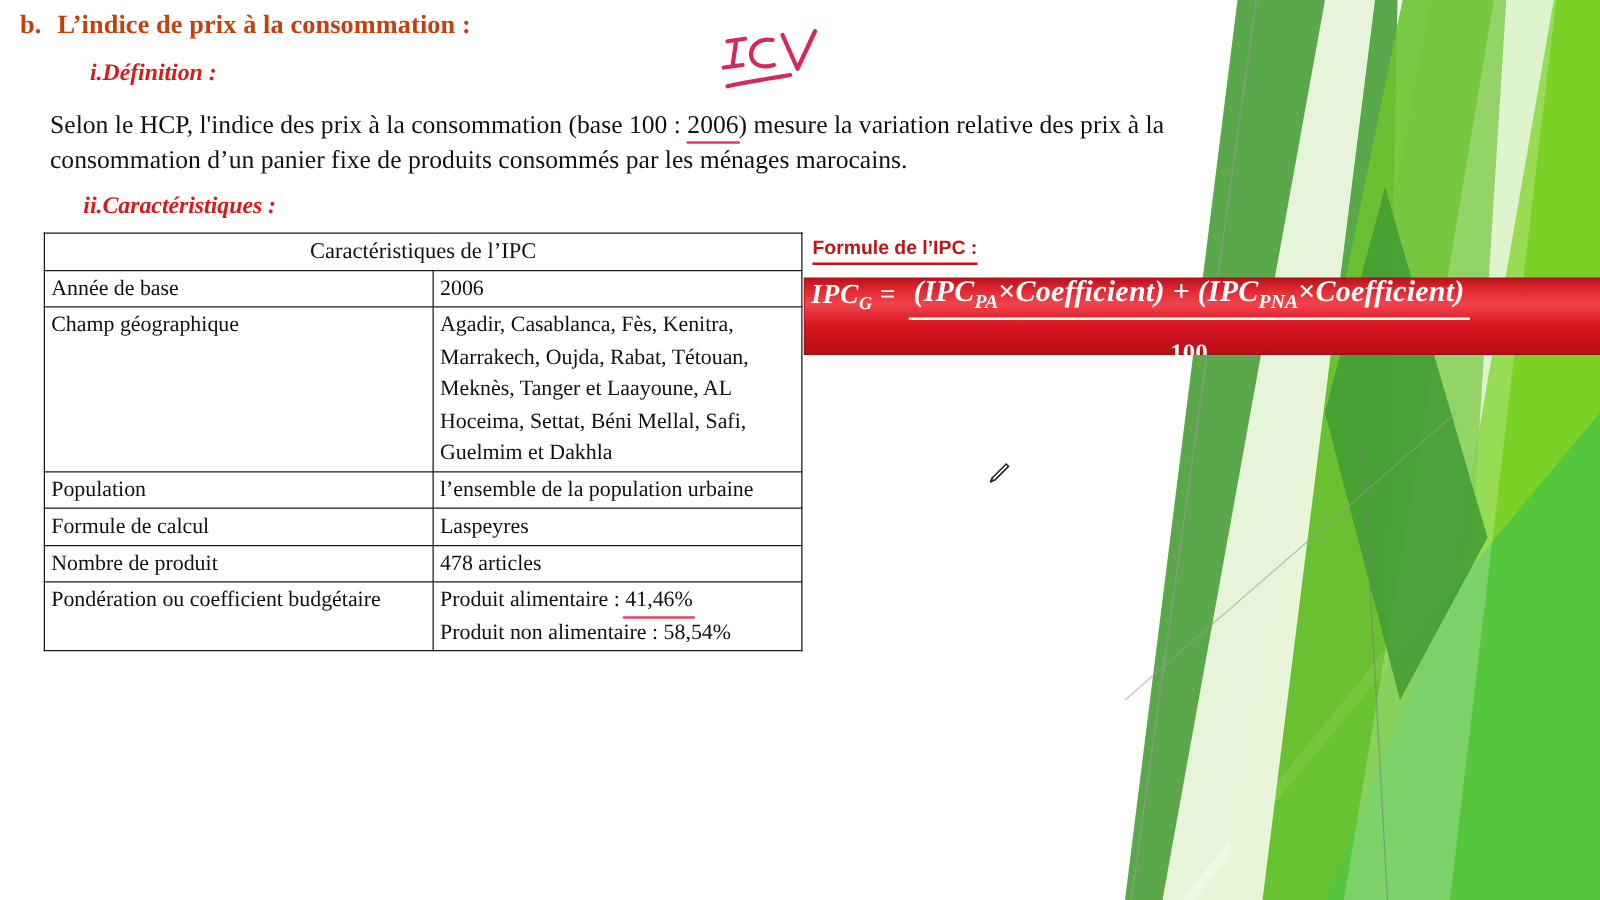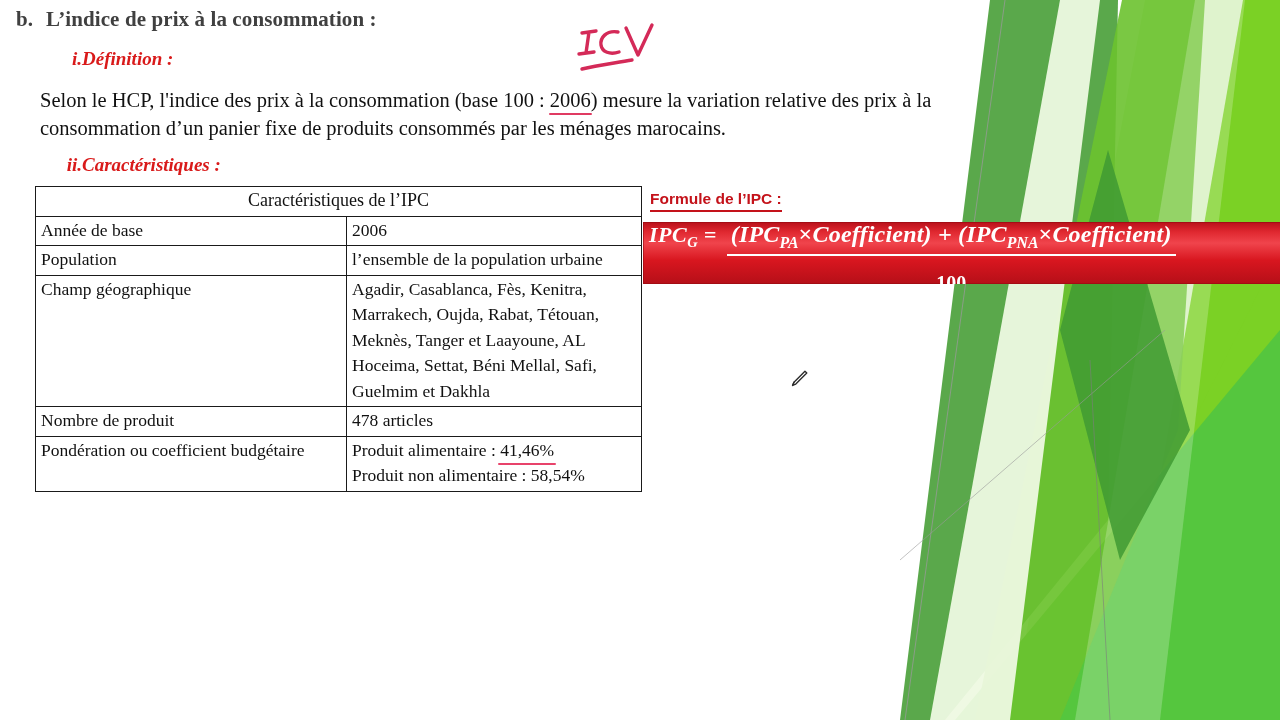--- a/index.html
+++ b/index.html
@@ -33,21 +33,21 @@
   }
 
   
   .heading-b {
     position: absolute;
     left: 16px;
     top: 7px;
     font-family: "Liberation Serif", "DejaVu Serif", serif;
     font-weight: bold;
     font-size: 21px;
-    color: #404040;
+    color: #c2410c;
     letter-spacing: .1px;
     white-space: nowrap;
   }
   .heading-b .marker {
     display: inline-block;
     width: 30px;
   }
 
   
   .sub-head {
@@ -263,26 +263,30 @@
     <table id="ipc-table">
       <tbody>
         <tr>
           <td class="head" colspan="2">Caractéristiques de l’IPC</td>
         </tr>
         <tr>
           <td class="label">Année de base</td>
           <td>2006</td>
         </tr>
         <tr>
+          <td class="label">Champ géographique</td>
+          <td>Agadir, Casablanca, Fès, Kenitra, Marrakech, Oujda, Rabat, Tétouan, Meknès, Tanger et Laayoune, AL Hoceima, Settat, Béni Mellal, Safi, Guelmim et Dakhla</td>
+        </tr>
+        <tr>
           <td class="label">Population</td>
           <td>l’ensemble de la population urbaine</td>
         </tr>
         <tr>
-          <td class="label">Champ géographique</td>
-          <td>Agadir, Casablanca, Fès, Kenitra, Marrakech, Oujda, Rabat, Tétouan, Meknès, Tanger et Laayoune, AL Hoceima, Settat, Béni Mellal, Safi, Guelmim et Dakhla</td>
+          <td class="label">Formule de calcul</td>
+          <td>Laspeyres</td>
         </tr>
         <tr>
           <td class="label">Nombre de produit</td>
           <td>478 articles</td>
         </tr>
         <tr>
           <td class="label">Pondération ou coefficient budgétaire</td>
           <td>
             <span>Produit alimentaire : </span><span class="cell-annot">41,46%</span><br>
             <span>Produit non alimentaire : 58,54%</span>

